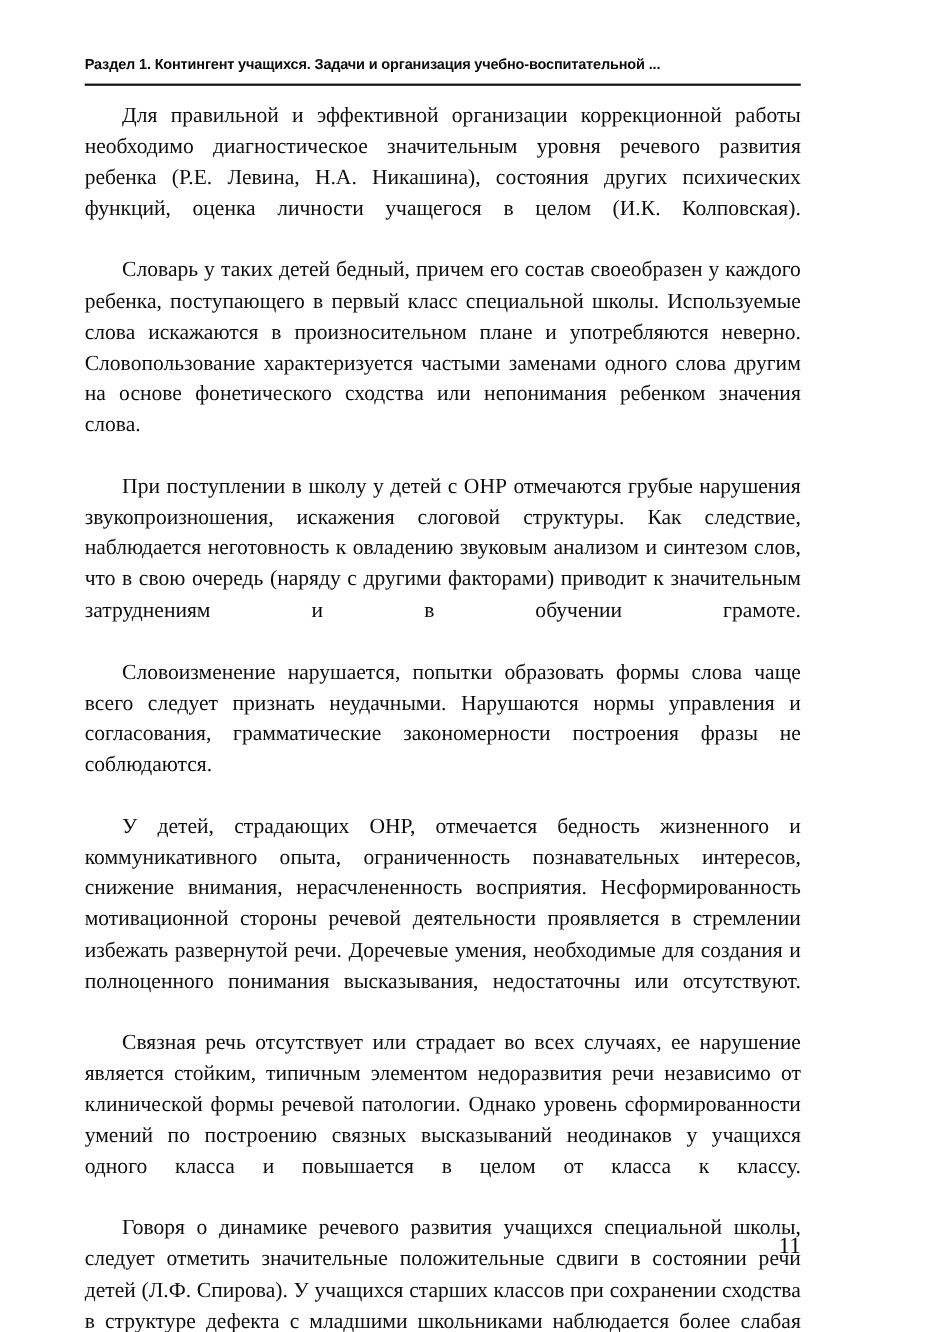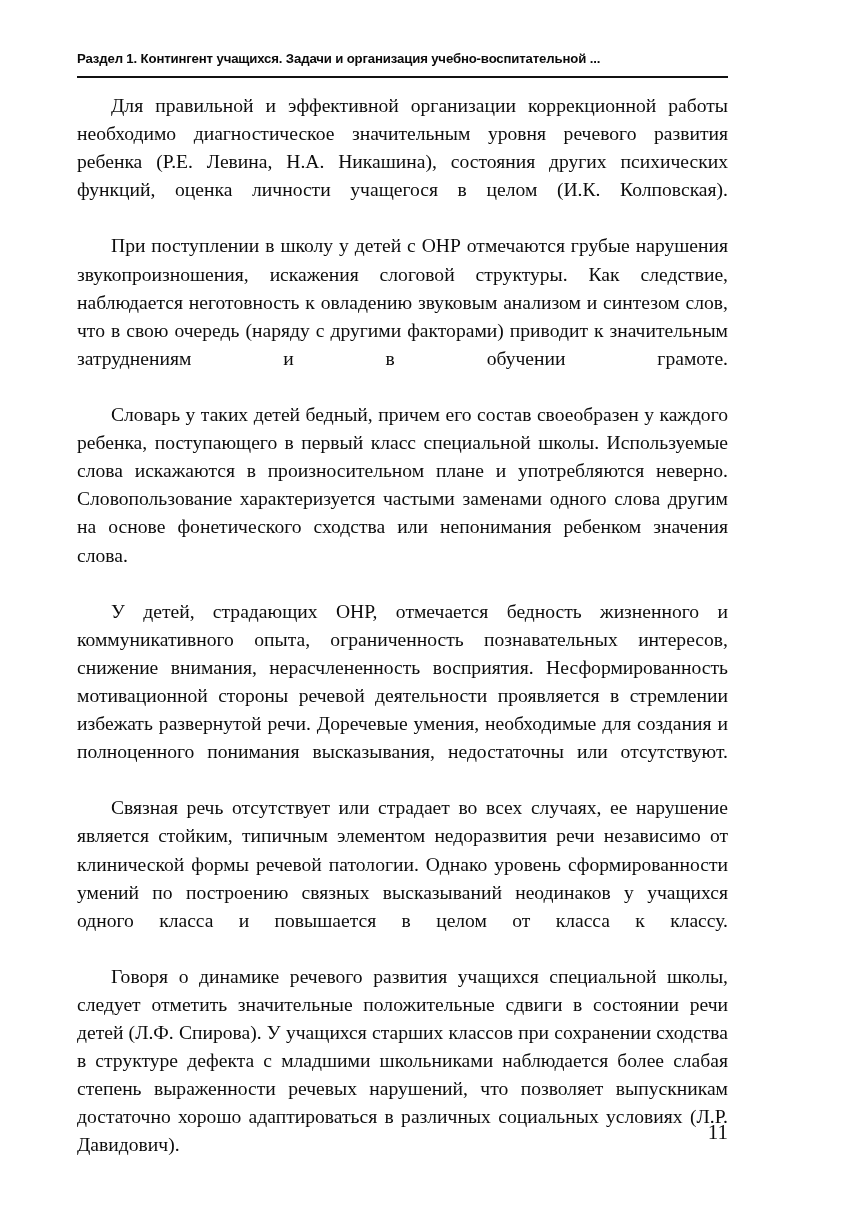--- a/index.html
+++ b/index.html
@@ -79,22 +79,23 @@
 <body>
 
 <div class="page">
 
   <div class="running-head">Раздел 1. Контингент учащихся. Задачи и организация учебно-воспитательной ...</div>
 
   <div class="head-rule"></div>
 
   <div class="body-text" id="body-text">
       <p>Для правильной и эффективной организации коррекционной работы необходимо диагностическое значительным уровня речевого развития ребенка (Р.Е. Левина, Н.А. Никашина), состояния других психических функций, оценка личности учащегося в целом (И.К. Колповская).</p>
+      <p>Словарь у таких детей бедный, причем его состав своеобразен у каждого ребенка, поступающего в первый класс специальной школы. Используемые слова искажаются в произносительном плане и употребляются неверно. Словопользование характеризуется частыми заменами одного слова другим на основе фонетического сходства или непонимания ребенком значения слова.</p>
       <p>При поступлении в школу у детей с ОНР отмечаются грубые нарушения звукопроизношения, искажения слоговой структуры. Как следствие, наблюдается неготовность к овладению звуковым анализом и синтезом слов, что в свою очередь (наряду с другими факторами) приводит к значительным затруднениям и в обучении грамоте.</p>
-      <p>Словарь у таких детей бедный, причем его состав своеобразен у каждого ребенка, поступающего в первый класс специальной школы. Используемые слова искажаются в произносительном плане и употребляются неверно. Словопользование характеризуется частыми заменами одного слова другим на основе фонетического сходства или непонимания ребенком значения слова.</p>
+      <p>Словоизменение нарушается, попытки образовать формы слова чаще всего следует признать неудачными. Нарушаются нормы управления и согласования, грамматические закономерности построения фразы не соблюдаются.</p>
       <p>У детей, страдающих ОНР, отмечается бедность жизненного и коммуникативного опыта, ограниченность познавательных интересов, снижение внимания, нерасчлененность восприятия. Несформированность мотивационной стороны речевой деятельности проявляется в стремлении избежать развернутой речи. Доречевые умения, необходимые для создания и полноценного понимания высказывания, недостаточны или отсутствуют.</p>
       <p>Связная речь отсутствует или страдает во всех случаях, ее нарушение является стойким, типичным элементом недоразвития речи независимо от клинической формы речевой патологии. Однако уровень сформированности умений по построению связных высказываний неодинаков у учащихся одного класса и повышается в целом от класса к классу.</p>
       <p>Говоря о динамике речевого развития учащихся специальной школы, следует отметить значительные положительные сдвиги в состоянии речи детей (Л.Ф. Спирова). У учащихся старших классов при сохранении сходства в структуре дефекта с младшими школьниками наблюдается более слабая степень выраженности речевых нарушений, что позволяет выпускникам достаточно хорошо адаптироваться в различных социальных условиях (Л.Р. Давидович).</p>
     </div>
 
   <div class="folio">11</div>
 
 </div>
 
 </body></html>

